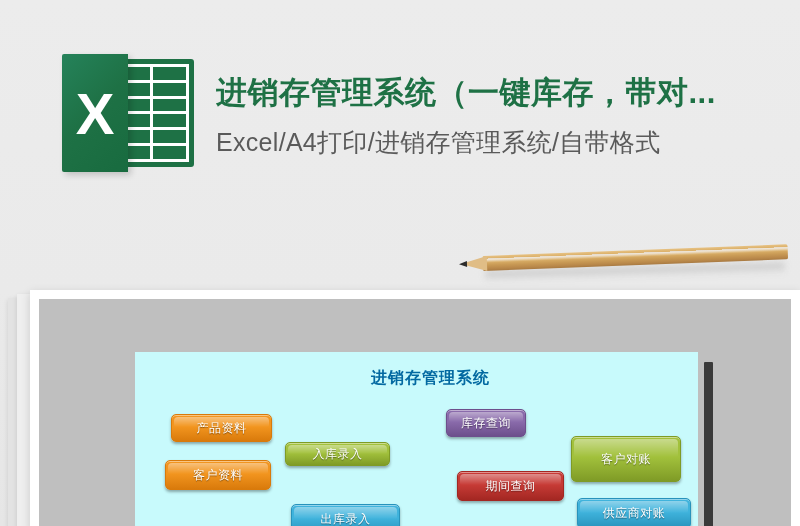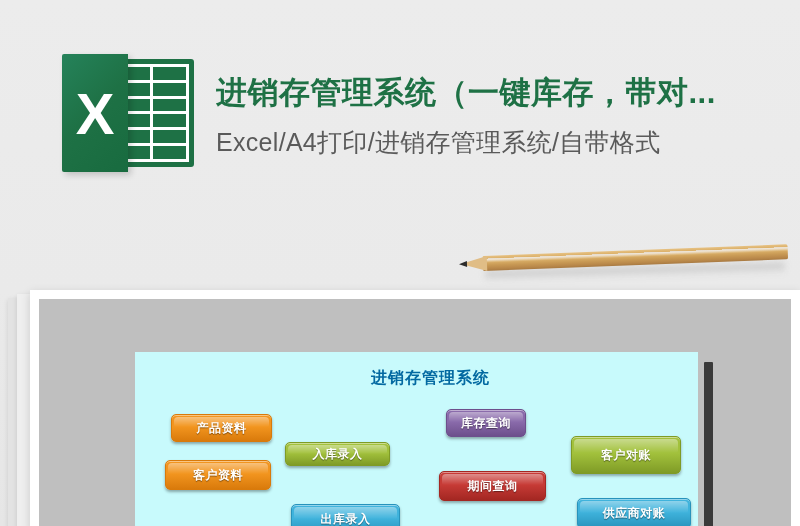--- a/index.html
+++ b/index.html
@@ -241,21 +241,21 @@
 
   
   .wsbtn {
     position: absolute;
     box-sizing: border-box;
     display: flex;
     align-items: center;
     justify-content: center;
     color: #ffffff;
     font-size: 12px;
-    font-weight: bold;
+    font-weight: normal;
     letter-spacing: .5px;
     border-radius: 5px;
     text-shadow: 0 1px 1px rgba(0,0,0,.45);
     font-family: "DejaVu Sans", "Liberation Sans", sans-serif;
     white-space: nowrap;
   }
   .wsbtn::before {
     content: "";
     position: absolute;
     left: 2px; right: 2px; top: 2px;
@@ -320,22 +320,22 @@
       <div class="sheet-inner">
 
         <div class="worksheet">
           <div id="ws-title" data-bind="preview.worksheet_title">进销存管理系统</div>
           <div id="ws-buttons">
               <div class="wsbtn" data-bind="preview.buttons.0.label" style="left: 36px; top: 62px; width: 101px; height: 28px; background: linear-gradient(rgb(242, 149, 31) 0%, rgb(242, 149, 31) 45%, rgb(217, 122, 11) 100%); border: 1px solid rgb(217, 122, 11); box-shadow: rgba(0, 0, 0, 0.33) 0px 2px 3px, rgba(255, 255, 255, 0.45) 0px 1px 0px inset;">产品资料</div>
               <div class="wsbtn" data-bind="preview.buttons.1.label" style="left: 30px; top: 108px; width: 106px; height: 30px; background: linear-gradient(rgb(242, 149, 31) 0%, rgb(242, 149, 31) 45%, rgb(217, 122, 11) 100%); border: 1px solid rgb(217, 122, 11); box-shadow: rgba(0, 0, 0, 0.33) 0px 2px 3px, rgba(255, 255, 255, 0.45) 0px 1px 0px inset;">客户资料</div>
               <div class="wsbtn" data-bind="preview.buttons.2.label" style="left: 150px; top: 90px; width: 105px; height: 24px; background: linear-gradient(rgb(162, 193, 60) 0%, rgb(162, 193, 60) 45%, rgb(127, 155, 38) 100%); border: 1px solid rgb(127, 155, 38); box-shadow: rgba(0, 0, 0, 0.33) 0px 2px 3px, rgba(255, 255, 255, 0.45) 0px 1px 0px inset;">入库录入</div>
               <div class="wsbtn" data-bind="preview.buttons.3.label" style="left: 156px; top: 152px; width: 109px; height: 31px; background: linear-gradient(rgb(63, 179, 220) 0%, rgb(63, 179, 220) 45%, rgb(39, 147, 188) 100%); border: 1px solid rgb(39, 147, 188); box-shadow: rgba(0, 0, 0, 0.33) 0px 2px 3px, rgba(255, 255, 255, 0.45) 0px 1px 0px inset;">出库录入</div>
               <div class="wsbtn" data-bind="preview.buttons.4.label" style="left: 311px; top: 57px; width: 80px; height: 28px; background: linear-gradient(rgb(138, 107, 171) 0%, rgb(138, 107, 171) 45%, rgb(109, 79, 140) 100%); border: 1px solid rgb(109, 79, 140); box-shadow: rgba(0, 0, 0, 0.33) 0px 2px 3px, rgba(255, 255, 255, 0.45) 0px 1px 0px inset;">库存查询</div>
-              <div class="wsbtn" data-bind="preview.buttons.5.label" style="left: 304px; top: 119px; width: 107px; height: 30px; background: linear-gradient(rgb(199, 59, 54) 0%, rgb(199, 59, 54) 45%, rgb(163, 39, 34) 100%); border: 1px solid rgb(163, 39, 34); box-shadow: rgba(0, 0, 0, 0.33) 0px 2px 3px, rgba(255, 255, 255, 0.45) 0px 1px 0px inset;">期间查询</div>
-              <div class="wsbtn" data-bind="preview.buttons.6.label" style="left: 436px; top: 84px; width: 110px; height: 38px; background: linear-gradient(rgb(162, 193, 60) 0%, rgb(162, 193, 60) 45%, rgb(127, 155, 38) 100%); border: 1px solid rgb(127, 155, 38); box-shadow: rgba(0, 0, 0, 0.33) 0px 2px 3px, rgba(255, 255, 255, 0.45) 0px 1px 0px inset;">客户对账</div>
+              <div class="wsbtn" data-bind="preview.buttons.5.label" style="left: 322px; top: 119px; width: 107px; height: 30px; background: linear-gradient(rgb(199, 59, 54) 0%, rgb(199, 59, 54) 45%, rgb(163, 39, 34) 100%); border: 1px solid rgb(163, 39, 34); box-shadow: rgba(0, 0, 0, 0.33) 0px 2px 3px, rgba(255, 255, 255, 0.45) 0px 1px 0px inset;">期间查询</div>
+              <div class="wsbtn" data-bind="preview.buttons.6.label" style="left: 436px; top: 84px; width: 110px; height: 46px; background: linear-gradient(rgb(162, 193, 60) 0%, rgb(162, 193, 60) 45%, rgb(127, 155, 38) 100%); border: 1px solid rgb(127, 155, 38); box-shadow: rgba(0, 0, 0, 0.33) 0px 2px 3px, rgba(255, 255, 255, 0.45) 0px 1px 0px inset;">客户对账</div>
               <div class="wsbtn" data-bind="preview.buttons.7.label" style="left: 442px; top: 146px; width: 114px; height: 31px; background: linear-gradient(rgb(63, 179, 220) 0%, rgb(63, 179, 220) 45%, rgb(39, 147, 188) 100%); border: 1px solid rgb(39, 147, 188); box-shadow: rgba(0, 0, 0, 0.33) 0px 2px 3px, rgba(255, 255, 255, 0.45) 0px 1px 0px inset;">供应商对账</div>
             </div>
         </div>
 
         <div class="ws-scroll"></div>
 
       </div>
     </div>
   </div>
 

